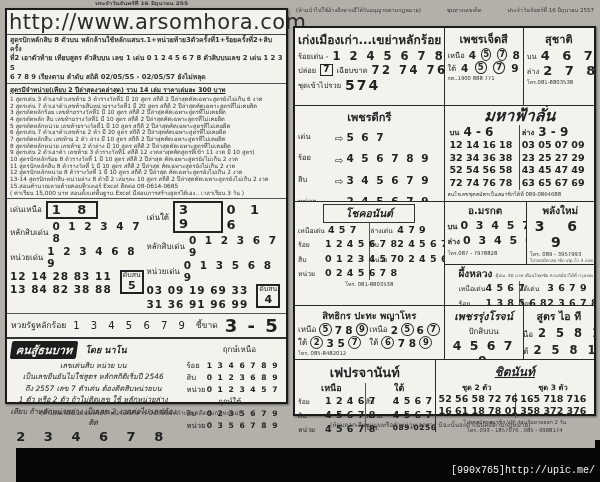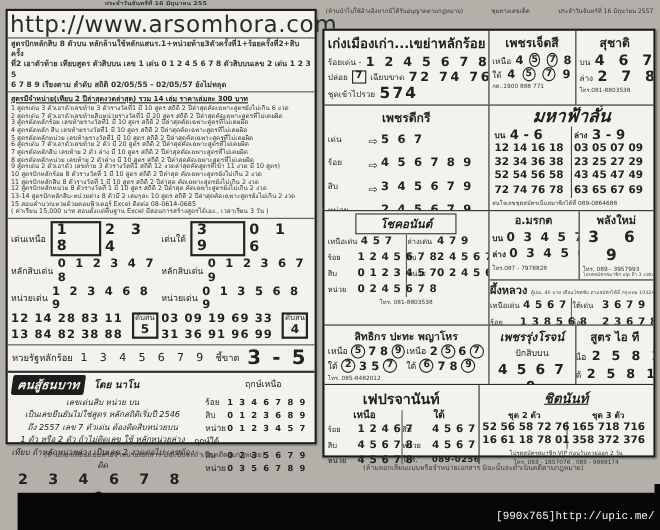--- a/index.html
+++ b/index.html
@@ -49,28 +49,28 @@
   .logo{background:#1d1d1d;color:#f4f2ec;font-weight:bold;font-style:italic;
         font-size:11px;padding:0 5px;transform:skewX(-8deg);border-radius:2px}
   .by{font-style:italic;font-size:9px;font-weight:bold}
   .luckN{margin-left:auto;font-size:8px;margin-right:26px}
   .nanosec{display:flex;padding:1px 3px 0}
   .nleft{width:61%;text-align:center;font-size:7.4px;font-style:italic;line-height:1.55;color:#222}
   .ndigits{font-size:13px;font-weight:bold;letter-spacing:7px;font-style:normal;line-height:1.3}
   .nright{width:39%;font-size:7.6px}
   .statrow{display:flex;justify-content:space-between;padding:0 4px 0 10px;line-height:1.6}
   .statv{font-weight:bold;letter-spacing:1.5px}
-  .luckhead{text-align:left;line-height:1.6}
+  .luckhead{text-align:center;line-height:1.6}
 
   
   .rrow{display:flex;border-bottom:1px solid #2a2a2a;box-sizing:border-box}
   .cell{border-right:1px solid #2a2a2a;box-sizing:border-box;padding:2px 3px;overflow:hidden;position:relative}
   .cell:last-child{border-right:none}
   .c50{width:50%}.c26{width:26.5%}.c24{width:23.5%}.c47{width:47%}.c53{width:53%}
-  .r1{height:68px}.r2{height:96px}.r3{height:104px}.r4{height:54px}.r5{height:72px}
+  .r1{height:78px}.r2{height:96px}.r3{height:104px}.r4{height:54px}.r5{height:72px}
   .ttl{font-weight:bold;text-align:center;white-space:nowrap}
   .keng .ttl{font-size:12px;text-align:left}
   .krow{display:flex;align-items:center;gap:4px;white-space:nowrap}
   .sl{font-size:7.5px}
   .kd{font-size:11.5px;font-weight:bold;letter-spacing:2.5px}
   .kbox{border:1.5px solid #222;font-size:9px;font-weight:bold;padding:0 2px;line-height:1.1}
   .k574{font-size:14px;font-weight:bold;letter-spacing:2px}
   .phone{font-size:5.3px;color:#333;white-space:nowrap}
   .center{text-align:center}
   .p7 .ttl{font-size:11px}
@@ -101,21 +101,21 @@
   .mor .ttl,.pal .ttl{font-size:10px}
   .morrow{display:flex;gap:3px;align-items:baseline;white-space:nowrap;line-height:1.4}
   .ml{font-size:7.5px;font-weight:bold}
   .mv{font-size:11px;font-weight:bold;letter-spacing:2px}
   .pal369{font-size:14px;font-weight:bold;letter-spacing:9px;text-align:center}
   .tiny{font-size:4.4px;color:#444;line-height:1.2;white-space:nowrap}
   .subrow{display:flex;border-bottom:1px solid #2a2a2a}
   .subrow>div{padding:1px 3px;box-sizing:border-box;overflow:hidden}
   .subrow>div:first-child{width:55%;border-right:1px solid #2a2a2a}
   .subrow>div:last-child{width:45%}
-  .bee{padding:1px 1px}
+  .bee{padding:1px 14px}
   .beehead{display:flex;align-items:baseline;gap:3px}
   .bee .ttl{font-size:10px;white-space:nowrap}
   .beecols{display:flex}
   .beecols>div{width:50%}
   .beecols>div:first-child{border-right:1px solid #666}
   .sit .ttl{font-size:9.5px}
   .sitline{display:flex;white-space:nowrap;align-items:center}
   .sitline>div{width:50%;display:flex;align-items:center;gap:1px}
   .sitl{font-size:8px;margin-right:1px}
   .rung .ttl{font-size:10.5px;font-style:italic}
@@ -170,21 +170,20 @@
     <div class="item">12 สูตรปักหลักหน่วย 8 ตัวรางวัลที่ 1  มี 10 สูตร สถิติ 2 ปีล่าสุด คัดเฉพาะสูตรยังไม่เกิน 2 งวด</div>
     <div class="item">13-14 สูตรปักหลักสิบ-หน่วยล่าง 8 ตัวมี 2 เล่มๆละ 10 สูตร สถิติ 2 ปีล่าสุดคัดเฉพาะสูตรยังไม่เกิน 2 งวด</div>
     <div class="item">15.สอนคำนวณหวยด้วยคอมพิวเตอร์ Excel ติดต่อ 08-0614-0685</div>
     <div class="item note">( ค่าเรียน 15,000 บาท สอนตั้งแต่พื้นฐาน Excel มีสอนการสร้างสูตรได้เอง.. เวลาเรียน 3 วัน )</div>
   </div>
   <div class="numsec">
     <div class="ncol">
       <div class="nrow">
         <span class="lbl">เด่นเหนือ</span>
         <span class="boxed">1 8</span>
-        <span class="bigd">2 3 4</span>
       </div>
       <div class="nrow">
         <span class="lbl">หลักสิบเด่น</span>
         <span class="med">0 1 2 3 4 7 8</span>
       </div>
       <div class="nrow">
         <span class="lbl">หน่วยเด่น</span>
         <span class="med">1 2 3 4 6 8 9</span>
       </div>
       <div class="nrow pairsrow">

